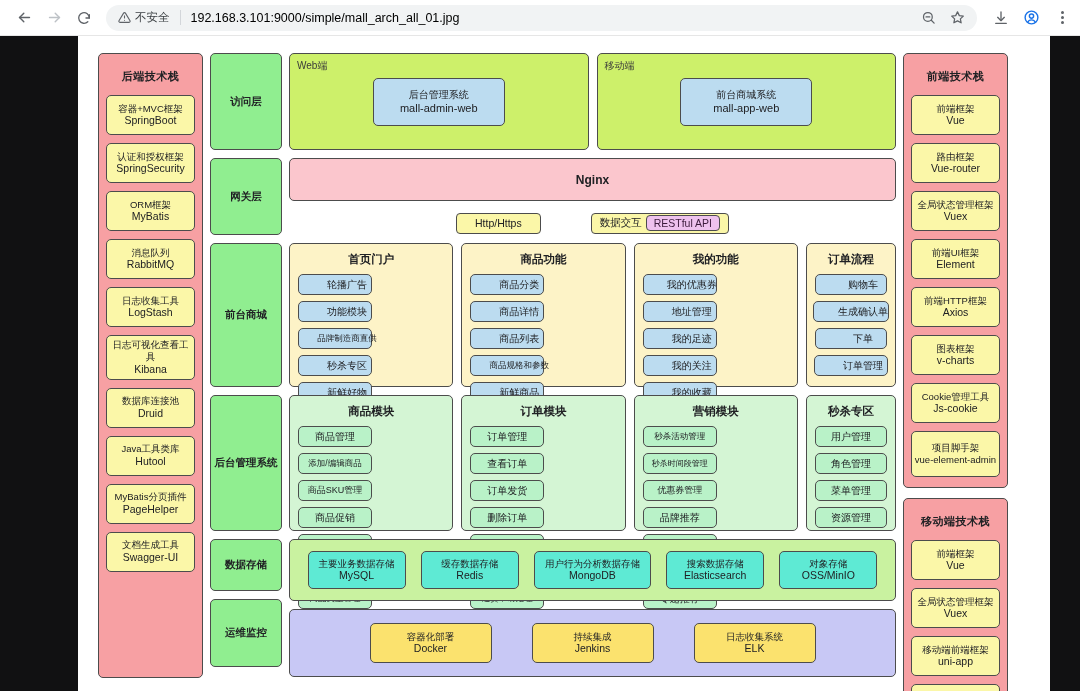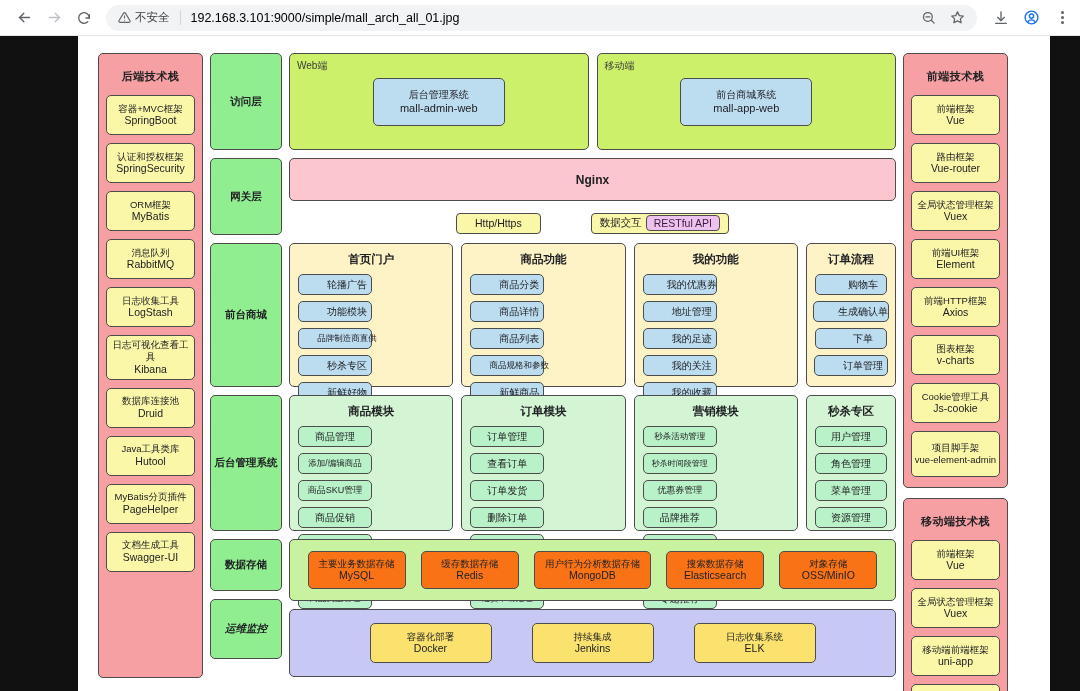--- a/index.html
+++ b/index.html
@@ -124,21 +124,21 @@
 
   .w2 > .item{ width:74px; }
   .w1 > .item{ width:76px; }
 
   
   .storage{
     background:#c9f2a0; border:1.3px solid #4c4c4c; border-radius:5px;
     height:62px; display:flex; align-items:center; justify-content:space-around; padding:0 10px;
   }
   .store{
-    background:#f97316; border:1.3px solid #4c4c4c; border-radius:5px;
+    background:#5eead4; border:1.3px solid #4c4c4c; border-radius:5px;
     height:38px; padding:0 10px; min-width:98px;
     display:flex; flex-direction:column; align-items:center; justify-content:center; line-height:1.25;
   }
   .store .l1{font-size:9.5px;} .store .l2{font-size:10.5px;}
 
   
   .ops{
     background:#c8c8f5; border:1.3px solid #4c4c4c; border-radius:5px;
     height:68px; display:flex; align-items:center; justify-content:center; gap:40px;
   }
@@ -265,21 +265,21 @@
       </div>
 
       <div class="center">
 
         <div class="layercol">
           <div class="layer" style="height:97px;">访问层</div>
           <div class="layer" style="height:77px;">网关层</div>
           <div class="layer" style="height:144px;">前台商城</div>
           <div class="layer" style="height:136px;">后台管理系统</div>
           <div class="layer" style="height:52px;">数据存储</div>
-          <div class="layer" style="height:60px;font-style:italic;">运维监控</div>
+          <div class="layer" style="height:68px;">运维监控</div>
         </div>
 
         <div class="rows">
 
           <div class="row">
             <div class="client" style="flex:1 1 0;">
               <span class="cap">Web端</span>
               <div class="app">
                 <span class="l1">后台管理系统</span>
                 <span class="l2">mall-admin-web</span>

